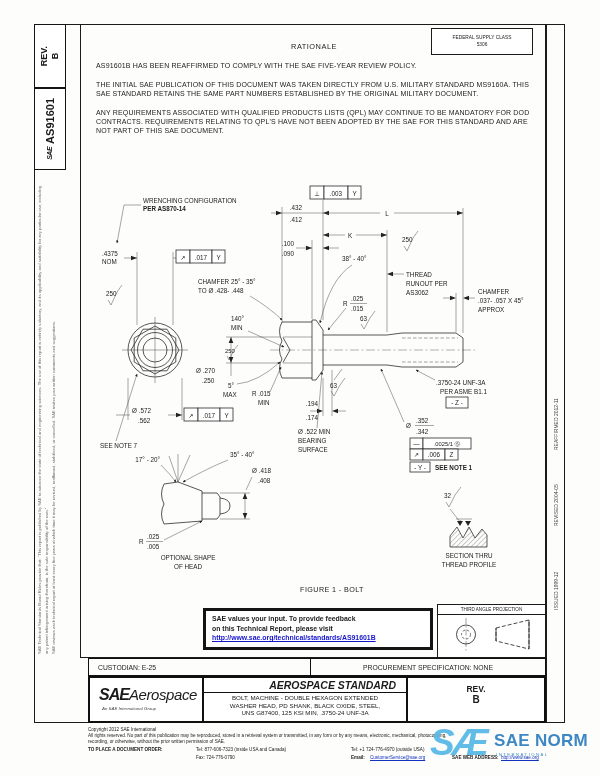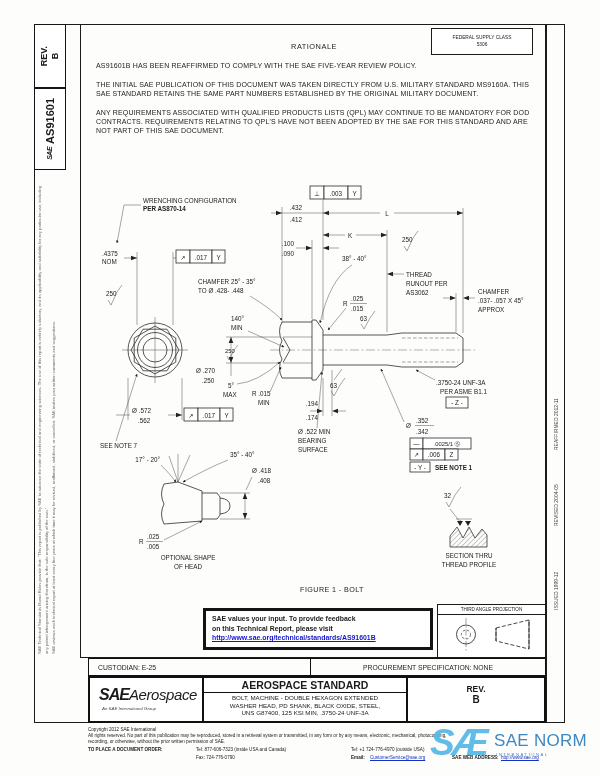--- a/index.html
+++ b/index.html
@@ -33,31 +33,31 @@
   #custrow .cell1{width:222px;border-right:1.4px solid #111;box-sizing:border-box;display:flex;align-items:center;padding-left:9px;}
   #custrow .cell2{flex:1;display:flex;align-items:center;justify-content:center;}
   
   #tblock{left:88px;top:676px;width:458px;height:47px;border:2px solid #101010;box-sizing:border-box;display:flex;background:#fff;}
   #tblock .lcell{width:114px;border-right:2px solid #101010;box-sizing:border-box;position:relative;}
   #tblock .ccell{width:204px;border-right:2px solid #101010;box-sizing:border-box;}
   #tblock .ncell{width:80px;border-right:2px solid #101010;box-sizing:border-box;padding:3px 0 0 6px;}
   #tblock .rcell{flex:1;text-align:center;}
   .saebig{font-style:italic;font-weight:bold;font-size:16px;letter-spacing:-1px;}
   .aero{font-style:italic;font-size:15px;letter-spacing:-.4px;}
-  .stdhead{font-size:10.5px;font-weight:bold;text-align:center;border-bottom:1.6px solid #101010;padding:1px 10px;}
+  .stdhead{font-size:10.5px;font-weight:bold;text-align:right;border-bottom:1.6px solid #101010;padding:1px 10px;font-style:italic;}
   .stdtitle{font-size:6.2px;text-align:center;line-height:7.6px;padding-top:1px;}
   
   #footer{left:88px;top:727px;width:470px;font-size:4.6px;line-height:6.1px;color:#222;}
   #footer .row{position:relative;height:7.5px;}
   #footer .b{font-weight:bold;}
   #footer .blue{color:#1433c0;}
   
   #watermark{left:428px;top:722px;width:172px;height:54px;opacity:.93;z-index:9;}
   #watermark .glyph{position:absolute;left:2px;top:0px;font-size:37px;font-style:italic;font-weight:bold;color:#56b8e7;letter-spacing:-3px;}
-  #watermark .wname{position:absolute;left:66px;top:9px;font-size:17px;font-weight:normal;color:#2e7fc0;letter-spacing:.3px;}
+  #watermark .wname{position:absolute;left:66px;top:9px;font-size:17px;font-weight:bold;color:#2e7fc0;letter-spacing:.3px;}
   #watermark .wsub{position:absolute;left:68px;top:30px;font-size:4.2px;color:#2e7fc0;letter-spacing:1.5px;}
   
   #mnotes{left:36px;top:182px;width:23px;height:472px;font-size:4.2px;line-height:7px;color:#6b6b6b;overflow:hidden;}
   #mnotes p{margin:0;}
   .rmark{left:549px;width:13px;font-size:5px;color:#3e3e3e;display:flex;align-items:center;}
   .lbox{left:34px;width:32px;display:flex;align-items:center;justify-content:center;border:1.6px solid #141414;box-sizing:border-box;background:#fff;}
 </style>
 </head>
 <body>
 

